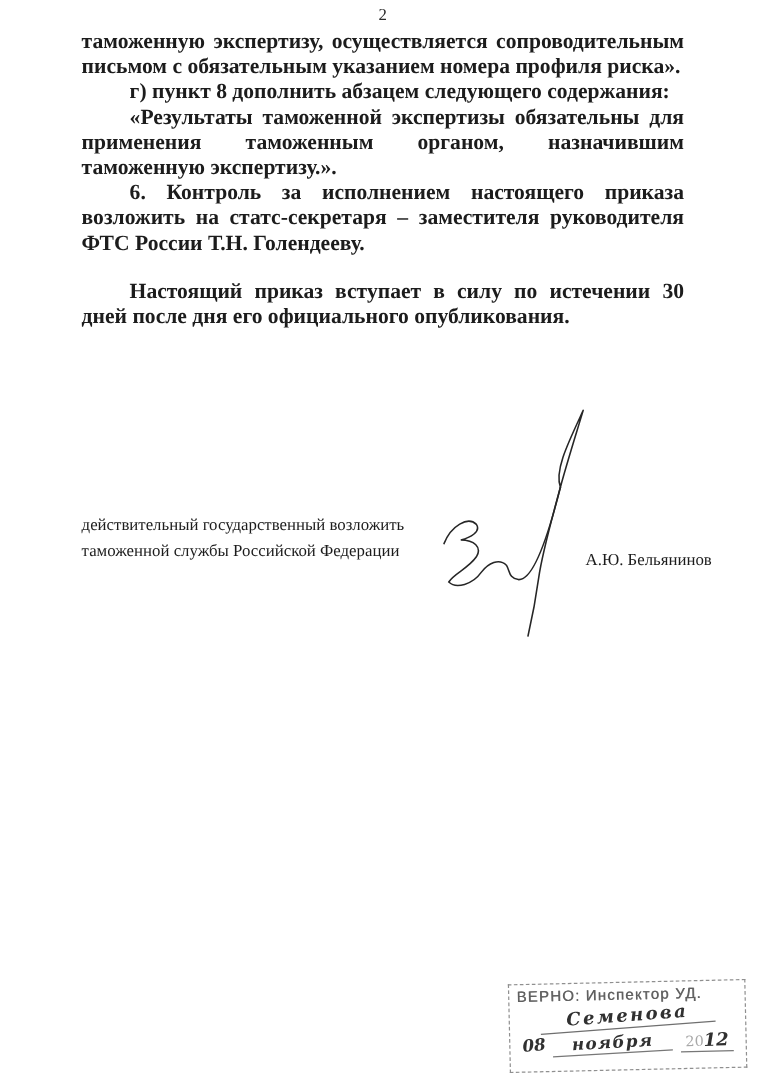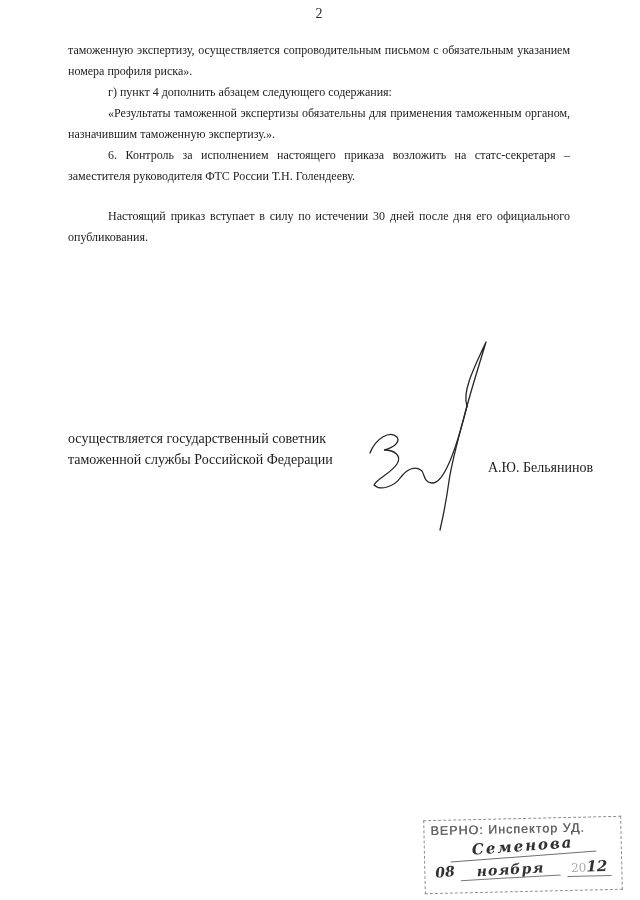--- a/index.html
+++ b/index.html
@@ -10,22 +10,22 @@
     margin:0 auto;
     overflow:hidden;
     font-family:"Liberation Serif", serif;
     color:#1c1c1c;
   }
   .page-number{
     position:absolute;top:6px;left:68px;width:502px;
     text-align:center;font-size:14px;color:#2a2a2a;
   }
   .body-text{
-    position:absolute;top:40px;left:68px;width:502px;
-    font-size:12px;line-height:21px;text-align:justify;
+    position:absolute;top:24px;left:68px;width:502px;
+    font-size:18px;line-height:21px;text-align:justify;font-weight:bold;
   }
   .body-text p{margin:0;}
   .body-text p.indent{text-indent:40px;}
   .body-text p.gap-before{margin-top:19px;}
   .sign-block{
     position:absolute;top:428px;left:68px;width:380px;
     font-size:14px;line-height:21px;
   }
   .sign-block div{white-space:nowrap;}
   .signer-name{
@@ -82,28 +82,28 @@
 </style>
 </head>
 <body>
 
 <div class="page">
 
   <div class="page-number">2</div>
 
   <div class="body-text">
     <p>таможенную экспертизу, осуществляется сопроводительным письмом с обязательным указанием номера профиля риска».</p>
-    <p class="indent">г) пункт 4 дополнить абзацем следующего содержания:</p>
+    <p class="indent">г) пункт 8 дополнить абзацем следующего содержания:</p>
     <p class="indent">«Результаты таможенной экспертизы обязательны для применения таможенным органом, назначившим таможенную экспертизу.».</p>
     <p class="indent">6. Контроль за исполнением настоящего приказа возложить на статс-секретаря – заместителя руководителя ФТС России Т.Н. Голендееву.</p>
     <p class="indent gap-before">Настоящий приказ вступает в силу по истечении 30 дней после дня его официального опубликования.</p>
   </div>
 
   <div class="sign-block">
-    <div>осуществляется государственный советник</div>
+    <div>действительный государственный возложить</div>
     <div>таможенной службы Российской Федерации</div>
   </div>
 
   <div class="signer-name">А.Ю. Бельянинов</div>
 
   <svg class="signature-svg" width="180" height="215" viewBox="0 0 180 215">
     <g fill="none" stroke="#262626" stroke-width="1.3" stroke-linecap="round">
       <path d="M146,22 C133,50 122,72 127,86 C133,64 140,42 146,22"></path>
       <path d="M127,86 C120,112 112,140 109,161 C106,183 103,197 100,210"></path>
       <path d="M30,133 C36,118 50,110 57,117 C61,123 52,128 44,130 C55,130 62,136 57,144 C50,154 38,158 34,165 C40,171 54,167 61,157 C67,149 76,145 82,151 C85,156 84,162 92,163 C104,164 116,130 127,86"></path>

